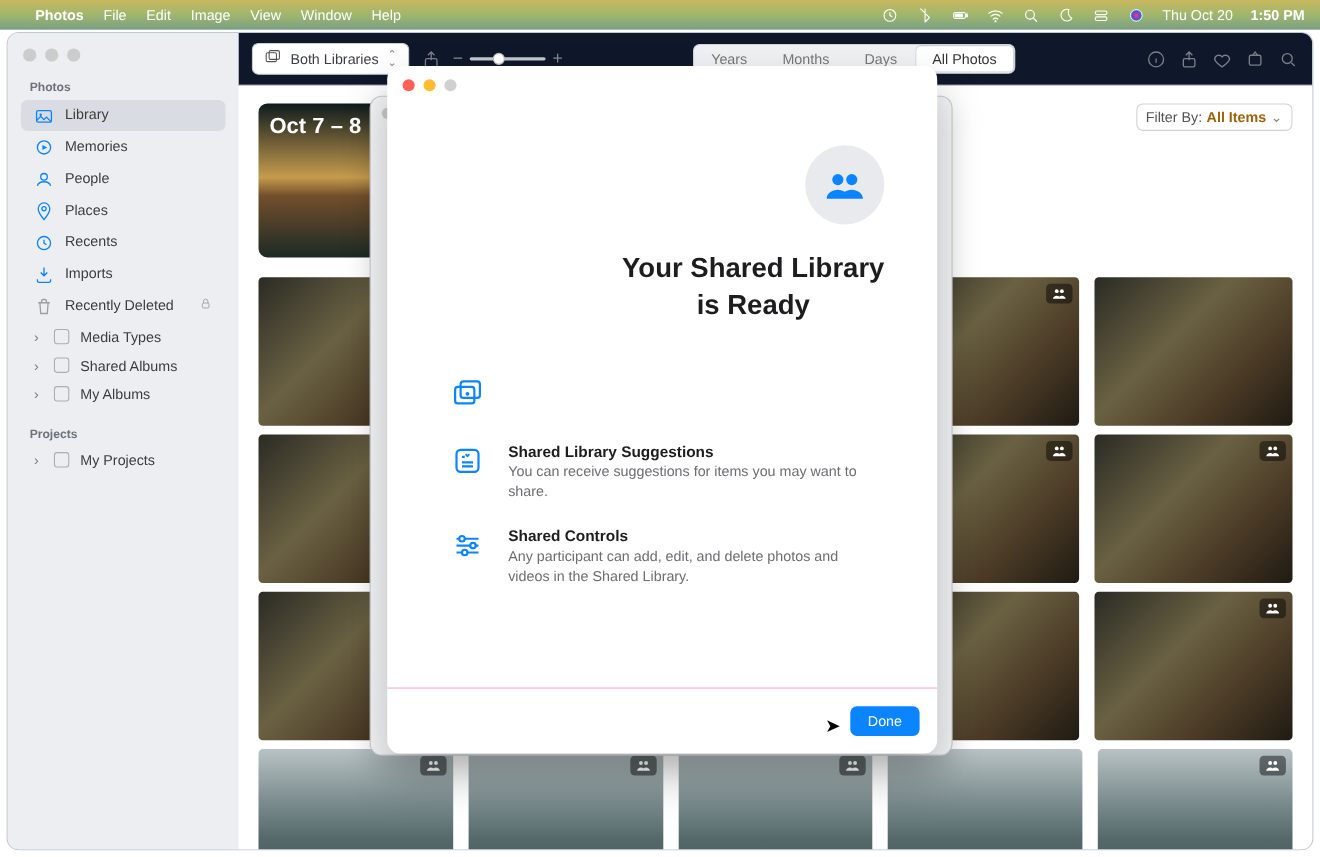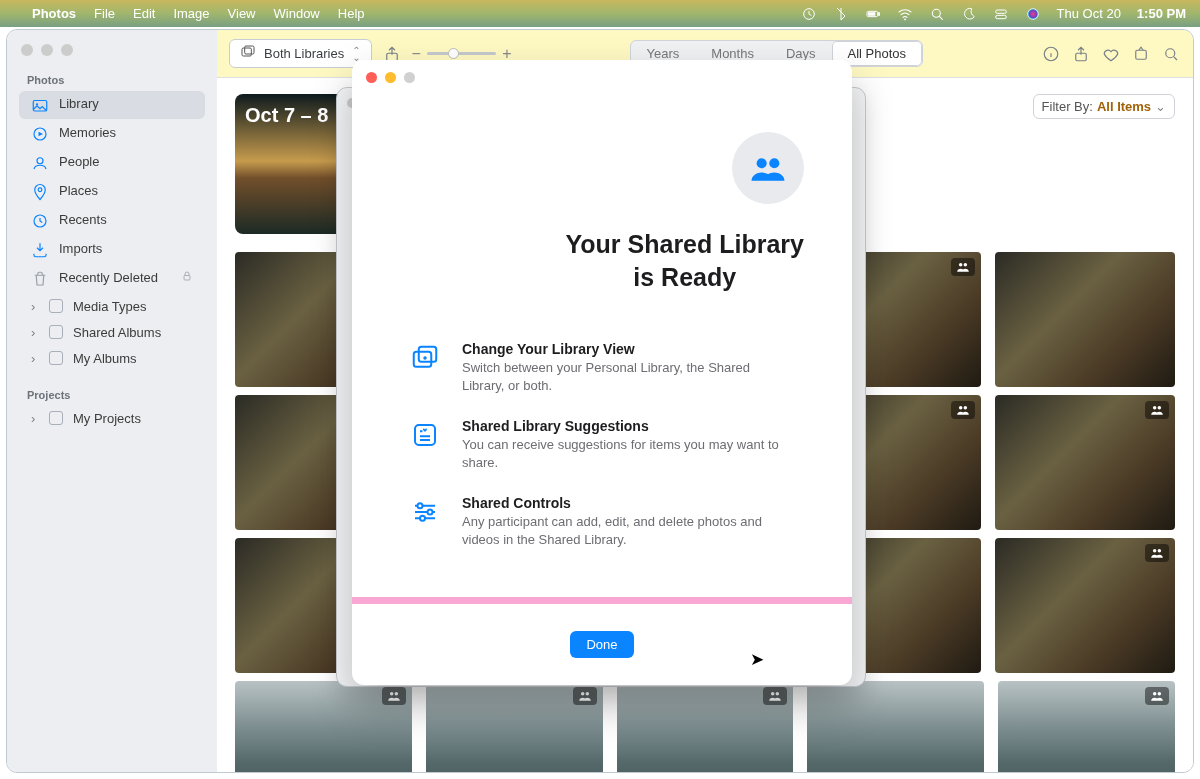--- a/index.html
+++ b/index.html
@@ -32,21 +32,21 @@
   .side-item .chev { width:8px; color:#7b8088; }
   .side-item .sicon { width:18px; height:18px; color:#0a84ff; flex-shrink:0; }
   .side-item svg { width:18px; height:18px; fill:none; stroke:#0a84ff; stroke-width:1.6; }
   .side-item.muted svg { stroke:#9aa0a8; }
   .side-item .sq { width:14px; height:14px; border:1px solid #a9afb8; border-radius:3px; display:inline-block; }
   .side-item .lock { margin-left:auto; width:12px; height:12px; }
   .side-item .lock svg{ stroke:#9aa0a8; width:12px; height:12px;}
 
   
   .main { display:flex; flex-direction:column; }
-  .toolbar { height:48px; background:#fef9c3; border-bottom:1px solid #dddfe3; display:flex; align-items:center; padding:0 12px; gap:10px; }
+  .toolbar { height:48px; background:#0f172a; border-bottom:1px solid #dddfe3; display:flex; align-items:center; padding:0 12px; gap:10px; }
   .lib-toggle { display:flex; align-items:center; gap:8px; background:#fff; border:1px solid #c9cdd3; border-radius:6px; padding:4px 10px; color:#3b3e44; font-size:13px;}
   .lib-toggle svg{ width:16px; height:16px; stroke:#555; fill:none; stroke-width:1.5;}
   .seg { display:flex; border:1px solid #d0d4d9; border-radius:6px; overflow:hidden; background:#f0f1f3; font-size:13px; color:#777; }
   .seg > div { padding:5px 16px; }
   .seg > div.active { background:#fff; color:#333; box-shadow:inset 0 0 0 1px #cfd3d8; border-radius:5px;}
   .tool-ic { width:20px; height:20px; display:flex; align-items:center; justify-content:center; color:#7b8088;}
   .tool-ic svg{ width:18px; height:18px; fill:none; stroke:currentColor; stroke-width:1.6;}
   .spacer { flex:1; }
 
   .content { position:relative; flex:1; background:#fff; padding:16px 18px; overflow:auto; }
@@ -82,21 +82,21 @@
   .dlg-body{ flex:1; padding:50px 48px 20px 48px; display:flex; flex-direction:column; align-items:flex-end; }
   .circle-ic{ width:72px; height:72px; border-radius:50%; background:#e9eaee; display:flex; align-items:center; justify-content:center; margin-top:22px;}
   .circle-ic svg{ width:38px; height:38px; fill:#0a84ff;}
   .dlg-title{ font-size:25px; font-weight:700; text-align:center; margin-top:24px; line-height:1.3; color:#1d1d1f;}
   .feat{ display:flex; gap:18px; margin-top:30px; align-self:stretch; padding:0 10px;}
   .feat + .feat{ margin-top:24px;}
   .feat .ficon{ width:34px; flex-shrink:0; color:#0a84ff; padding-top:2px;}
   .feat .ficon svg{ width:30px; height:30px; fill:none; stroke:currentColor; stroke-width:1.6;}
   .feat .ft{ font-size:14px; font-weight:600; color:#1d1d1f;}
   .feat .fd{ font-size:13px; color:#6d6d72; margin-top:2px; line-height:1.35;}
-  .dlg-footer{ border-top:7px solid #f9a8d4; padding:27px 16px; display:flex; justify-content:center;}
+  .dlg-footer{ border-top:1px solid #f9a8d4; padding:16px 16px; display:flex; justify-content:flex-end;}
   .done-btn{ background:#0a84ff; color:#fff; border:none; border-radius:6px; padding:6px 16px; font-size:13px; font-weight:500; cursor:pointer;}
 
   .cursor{ position:absolute; top:649px; left:750px; z-index:20; font-size:17px; color:#000; pointer-events:none;}
 </style>
 </head>
 <body>
 
 <div class="menubar">
   <div class="menu-left">
     <span class="menu-item"></span>
@@ -444,24 +444,20 @@
       <div>Your Shared Library</div>
       <div>is Ready</div>
     </div>
 
     <div class="feat" style="margin-top:48px">
       <div class="ficon"><svg viewBox="0 0 24 24">
             <rect x="3" y="7" width="14" height="12" rx="2"></rect>
             <rect x="7" y="3" width="14" height="12" rx="2"></rect>
             <circle cx="12" cy="12" r="1.4" fill="currentColor" stroke="none"></circle>
           </svg></div>
-      <div>
-        <div class="ft">Change Your Library View</div>
-        <div class="fd">Switch between your Personal Library, the Shared Library, or both.</div>
-      </div>
     </div>
     <div class="feat">
       <div class="ficon"><svg viewBox="0 0 24 24">
             <rect x="4" y="4" width="16" height="16" rx="3"></rect>
             <path d="M8 9h2M8 13h8M8 16h8"></path>
             <path d="M12 7.5c1-1.5 3 0 0 2-3-2-1-3.5 0-2z" fill="currentColor" stroke="none"></path>
           </svg></div>
       <div>
         <div class="ft">Shared Library Suggestions</div>
         <div class="fd">You can receive suggestions for items you may want to share.</div>

